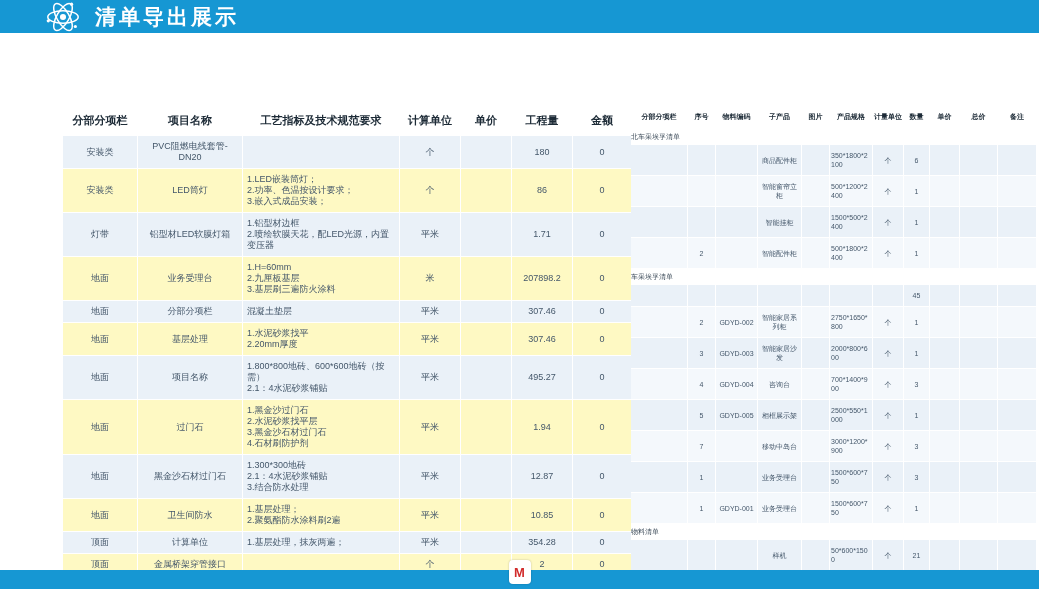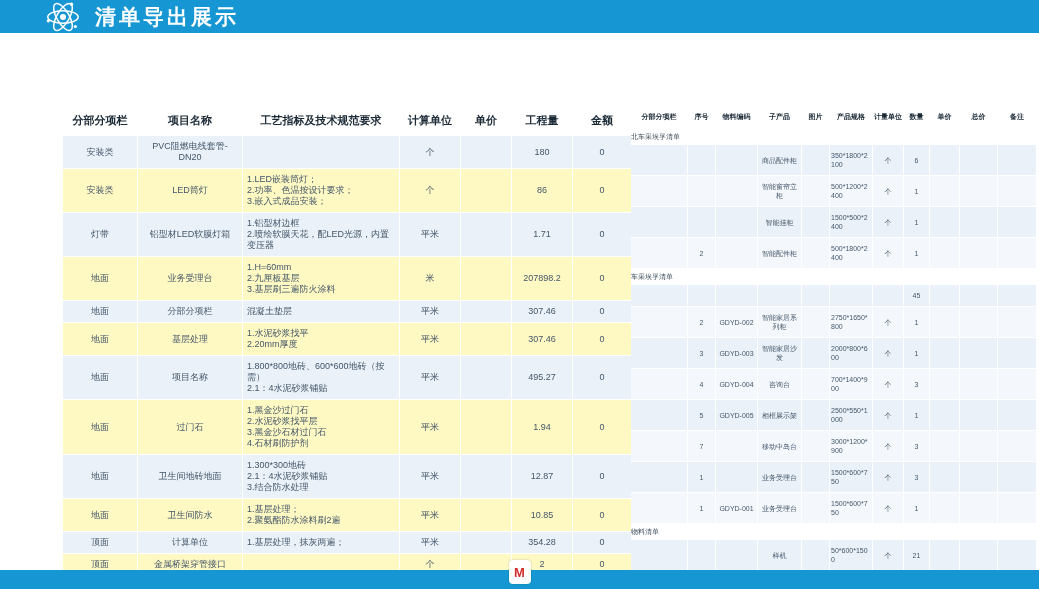--- a/index.html
+++ b/index.html
@@ -154,21 +154,21 @@
 2.水泥砂浆找平层
 3.黑金沙石材过门石
 4.石材刷防护剂</td>
         <td>平米</td>
         <td></td>
         <td>1.94</td>
         <td>0</td>
       </tr>
       <tr class="r0">
         <td>地面</td>
-        <td>卫生间地砖地面</td>
+        <td>黑金沙石材过门石</td>
         <td class="spec">1.300*300地砖
 2.1：4水泥砂浆铺贴
 3.结合防水处理</td>
         <td>平米</td>
         <td></td>
         <td>12.87</td>
         <td>0</td>
       </tr>
       <tr class="r1">
         <td>地面</td>

